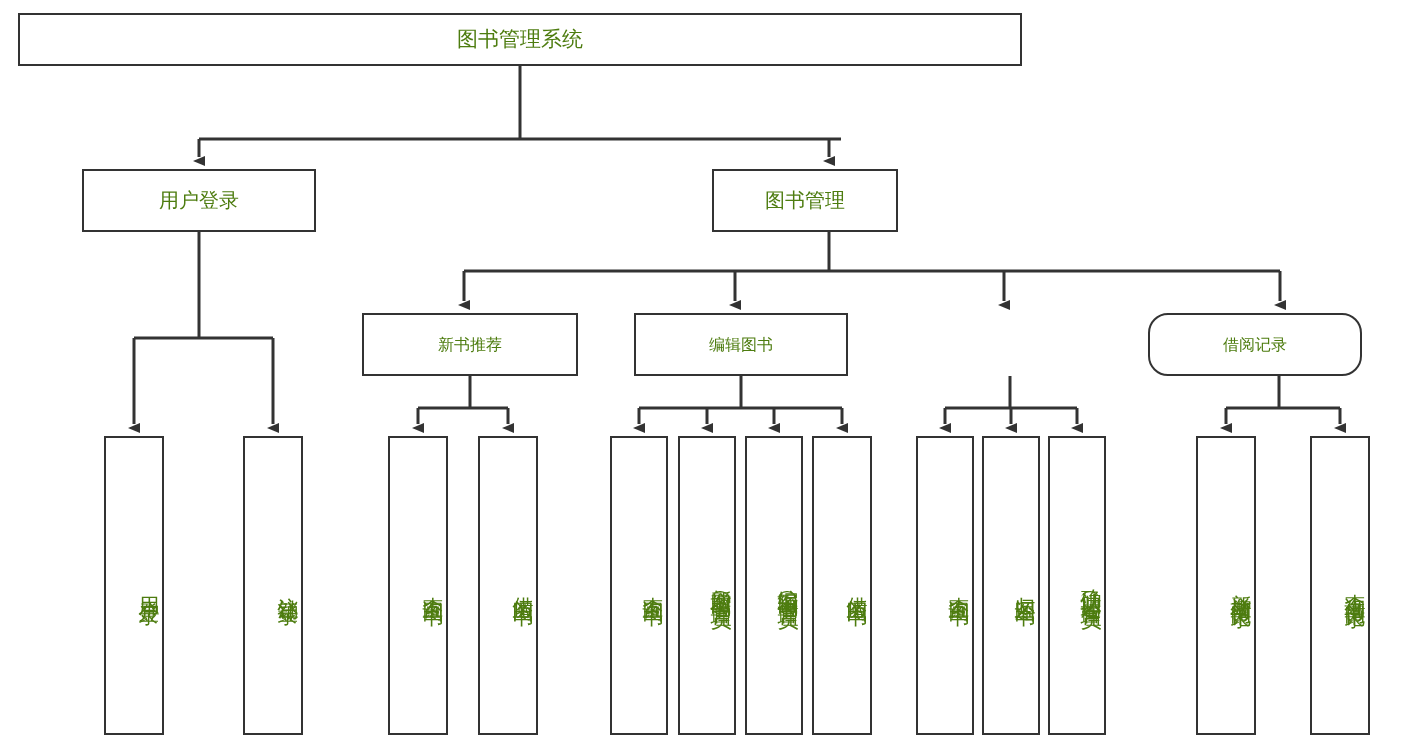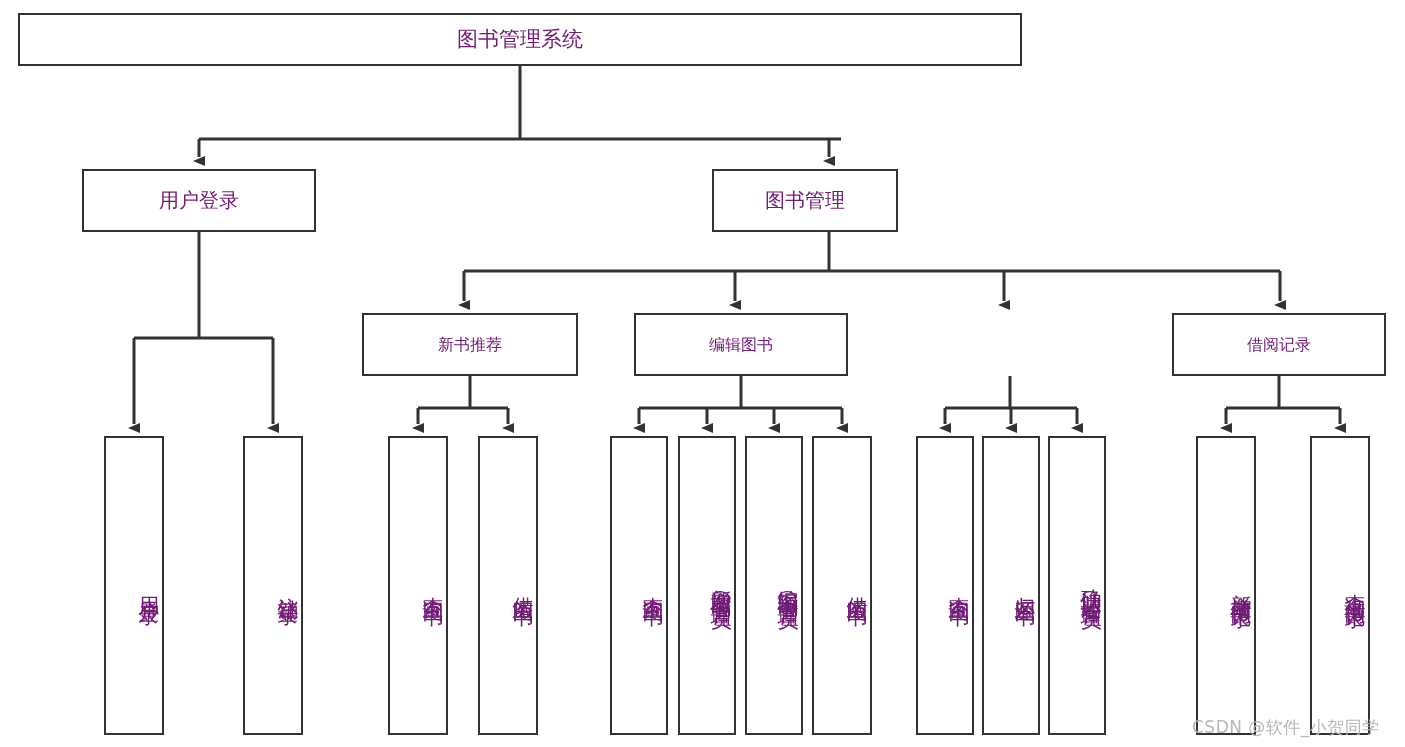--- a/index.html
+++ b/index.html
@@ -27,21 +27,21 @@
     pointer-events: none;
   }
   .node {
     position: absolute;
     box-sizing: border-box;
     border: 2px solid #333333;
     background: #ffffff;
     display: flex;
     align-items: center;
     justify-content: center;
-    color: #701a75;
+    color: #4d7c0f;
     line-height: 1.25;
     text-align: center;
   }
   .node.level-root {
     font-size: 21px;
   }
   .node.level-2 {
     font-size: 20px;
   }
   .node.level-3 {
@@ -135,21 +135,21 @@
   <div class="node level-2" style="left: 712px; top: 169px; width: 186px; height: 63px;">
     <span>图书管理</span>
   </div>
 
   <div class="node level-3" style="left: 362px; top: 313px; width: 216px; height: 63px;">
     <span>新书推荐</span>
   </div>
   <div class="node level-3" style="left: 634px; top: 313px; width: 214px; height: 63px;">
     <span>编辑图书</span>
   </div>
-  <div class="node level-3" style="left: 1172px; top: 313px; width: 214px; height: 63px;">
+  <div class="node level-3" style="left: 1148px; top: 313px; width: 214px; height: 63px; border-radius: 20px;">
     <span>借阅记录</span>
   </div>
 
   <div class="node leaf" style="left: 104px; top: 436px; width: 60px; height: 299px;">
     <span class="leaf-label">用户登录</span>
   </div>
   <div class="node leaf" style="left: 243px; top: 436px; width: 60px; height: 299px;">
     <span class="leaf-label">注销登录</span>
   </div>
   <div class="node leaf" style="left: 388px; top: 436px; width: 60px; height: 299px;">
@@ -179,15 +179,14 @@
   <div class="node leaf" style="left: 1048px; top: 436px; width: 58px; height: 299px;">
     <span class="leaf-label">确认归还（管理员）</span>
   </div>
   <div class="node leaf" style="left: 1196px; top: 436px; width: 60px; height: 299px;">
     <span class="leaf-label">新增借阅记录</span>
   </div>
   <div class="node leaf" style="left: 1310px; top: 436px; width: 60px; height: 299px;">
     <span class="leaf-label">查询借阅记录</span>
   </div>
 
-  <div class="watermark" style="left: 1192px; top: 716px; color: rgb(183, 183, 183);">CSDN @软件_小贺同学</div>
 
 </div>
 
 </body></html>

